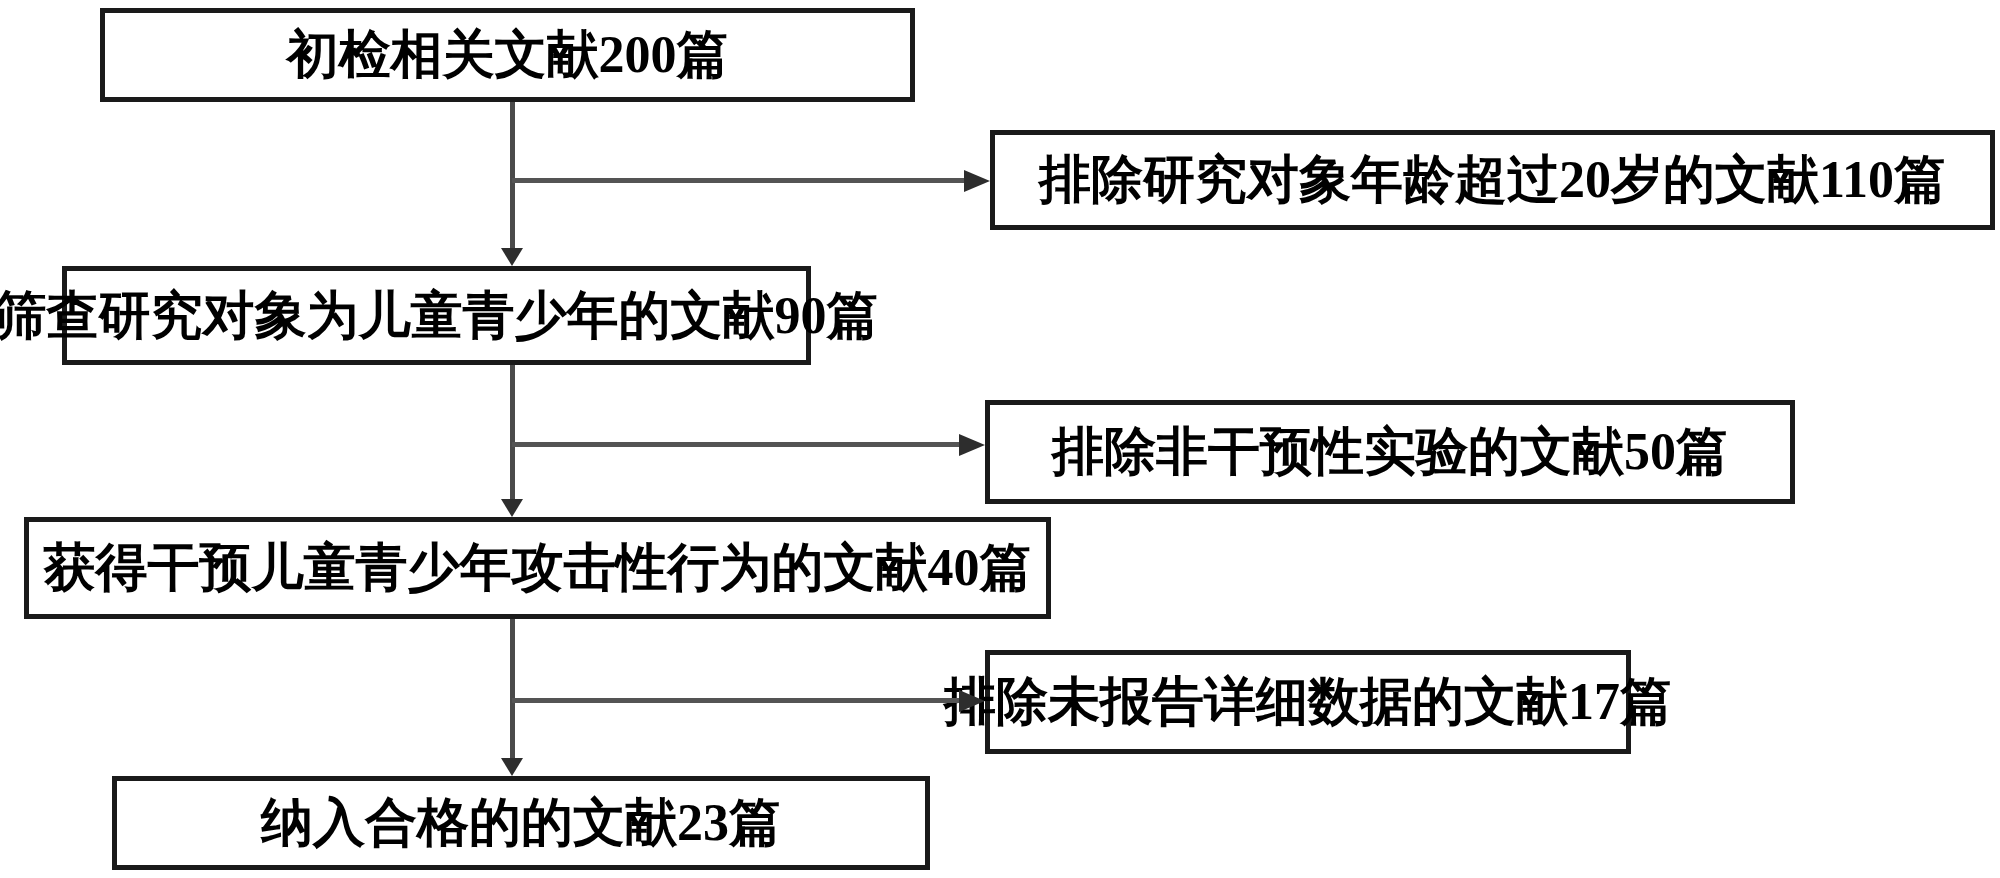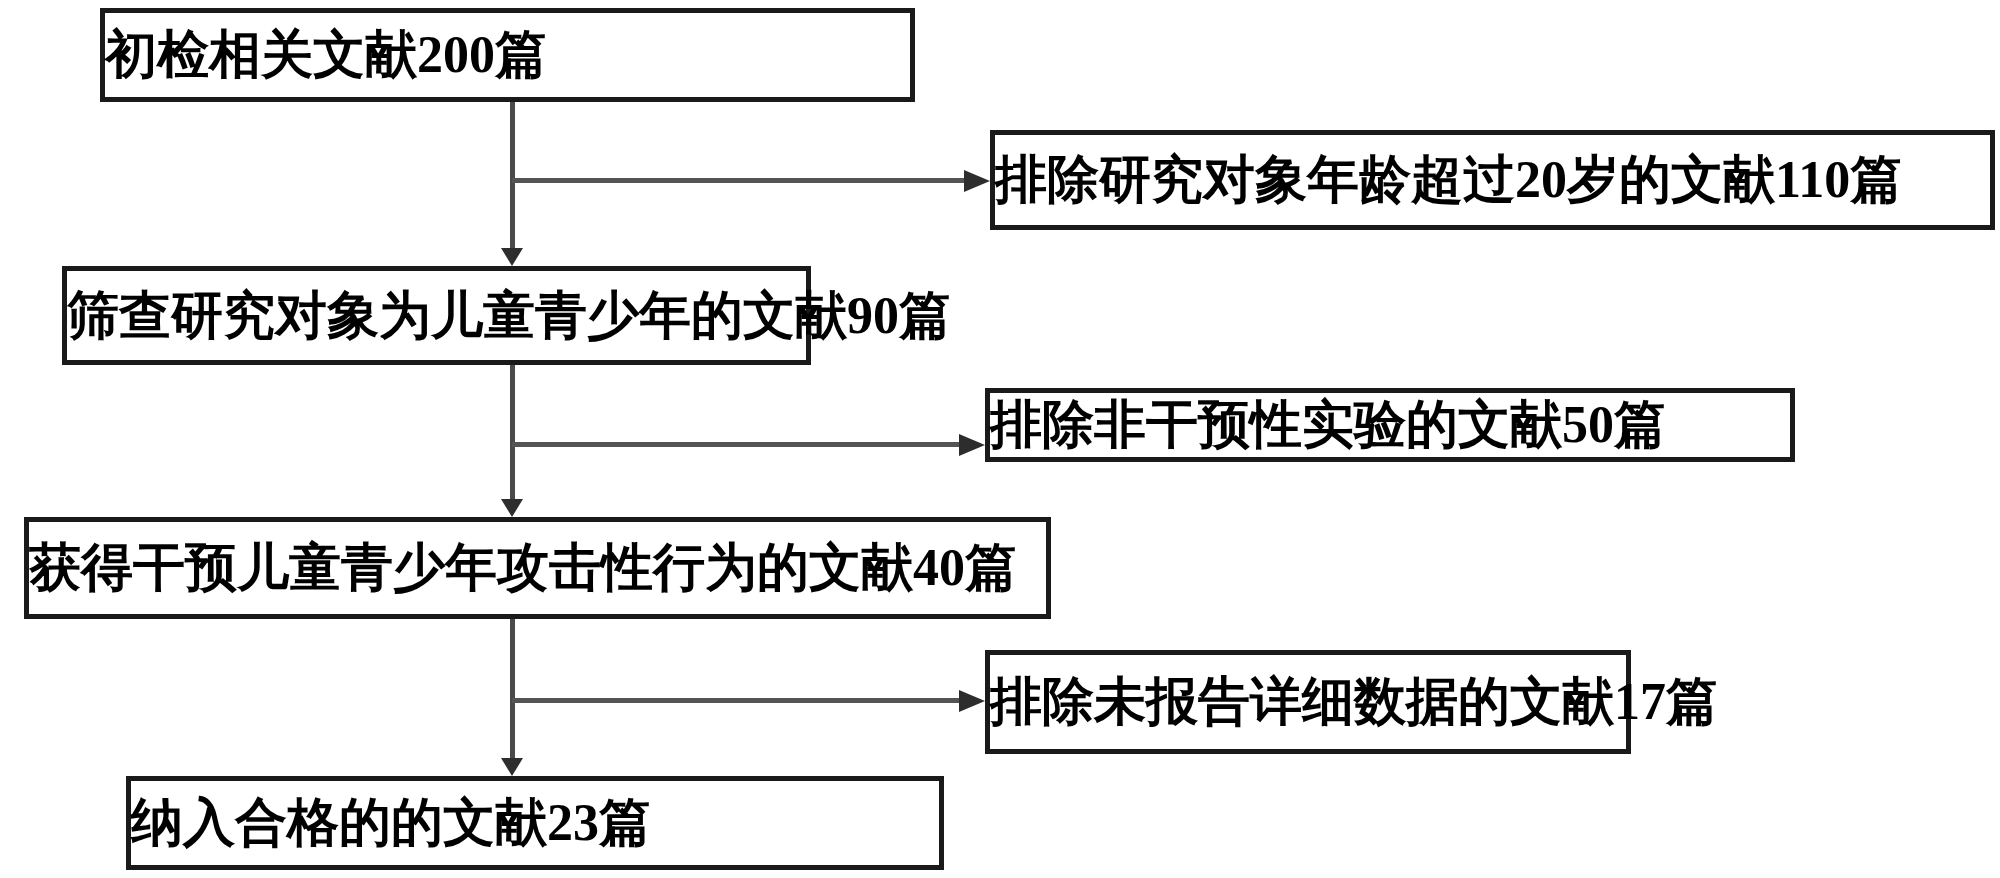--- a/index.html
+++ b/index.html
@@ -15,35 +15,36 @@
     font-family: "Liberation Serif", "DejaVu Serif", serif;
     overflow: hidden;
   }
   .box {
     position: absolute;
     box-sizing: border-box;
     border: 5px solid #1a1a1a;
     background: #ffffff;
     display: flex;
     align-items: center;
+    justify-content: center;
     text-align: center;
     font-weight: bold;
     color: #000000;
     font-size: 52px;
     line-height: 1.1;
     white-space: nowrap;
   }
   
   .b1 { left: 100px; top: 8px;   width: 815px;  height: 94px;  }
   .b3 { left: 62px;  top: 266px; width: 749px;  height: 99px;  }
   .b5 { left: 24px;   top: 517px; width: 1027px; height: 102px; }
-  .b7 { left: 126px; top: 776px; width: 818px;  height: 94px;  }
+  .b7 { left: 112px; top: 776px; width: 818px;  height: 94px;  }
   
   .b2 { left: 990px; top: 130px; width: 1005px; height: 100px; font-family: Liberation Serif, serif; }
-  .b4 { left: 985px; top: 388px; width: 810px;  height: 74px; }
+  .b4 { left: 985px; top: 400px; width: 810px;  height: 104px; }
   .b6 { left: 985px; top: 650px; width: 646px;  height: 104px; }
 
   
   .vline {
     position: absolute;
     width: 5px;
     background: #4a4a4a;
   }
   .v1 { left: 510px; top: 102px; height: 148px; }
   .v2 { left: 510px; top: 365px; height: 136px; }

